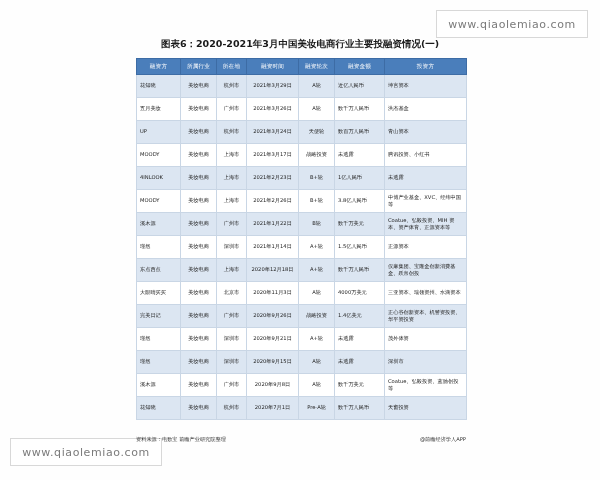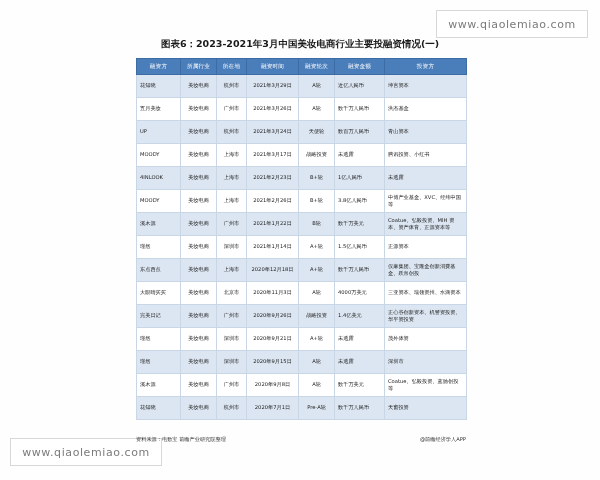--- a/index.html
+++ b/index.html
@@ -119,21 +119,21 @@
   }
 </style>
 </head>
 <body>
 
 <div class="page">
 
   <div class="watermark top">www.qiaolemiao.com</div>
   <div class="watermark bottom">www.qiaolemiao.com</div>
 
-  <div class="title">图表6：2023-2021年3月中国美妆电商行业主要投融资情况(一)</div>
+  <div class="title">图表6：2020-2021年3月中国美妆电商行业主要投融资情况(一)</div>
 
   <div class="table-wrap">
     <table class="data">
       <colgroup>
         <col style="width:44px">
         <col style="width:36px">
         <col style="width:30px">
         <col style="width:52px">
         <col style="width:36px">
         <col style="width:50px">

